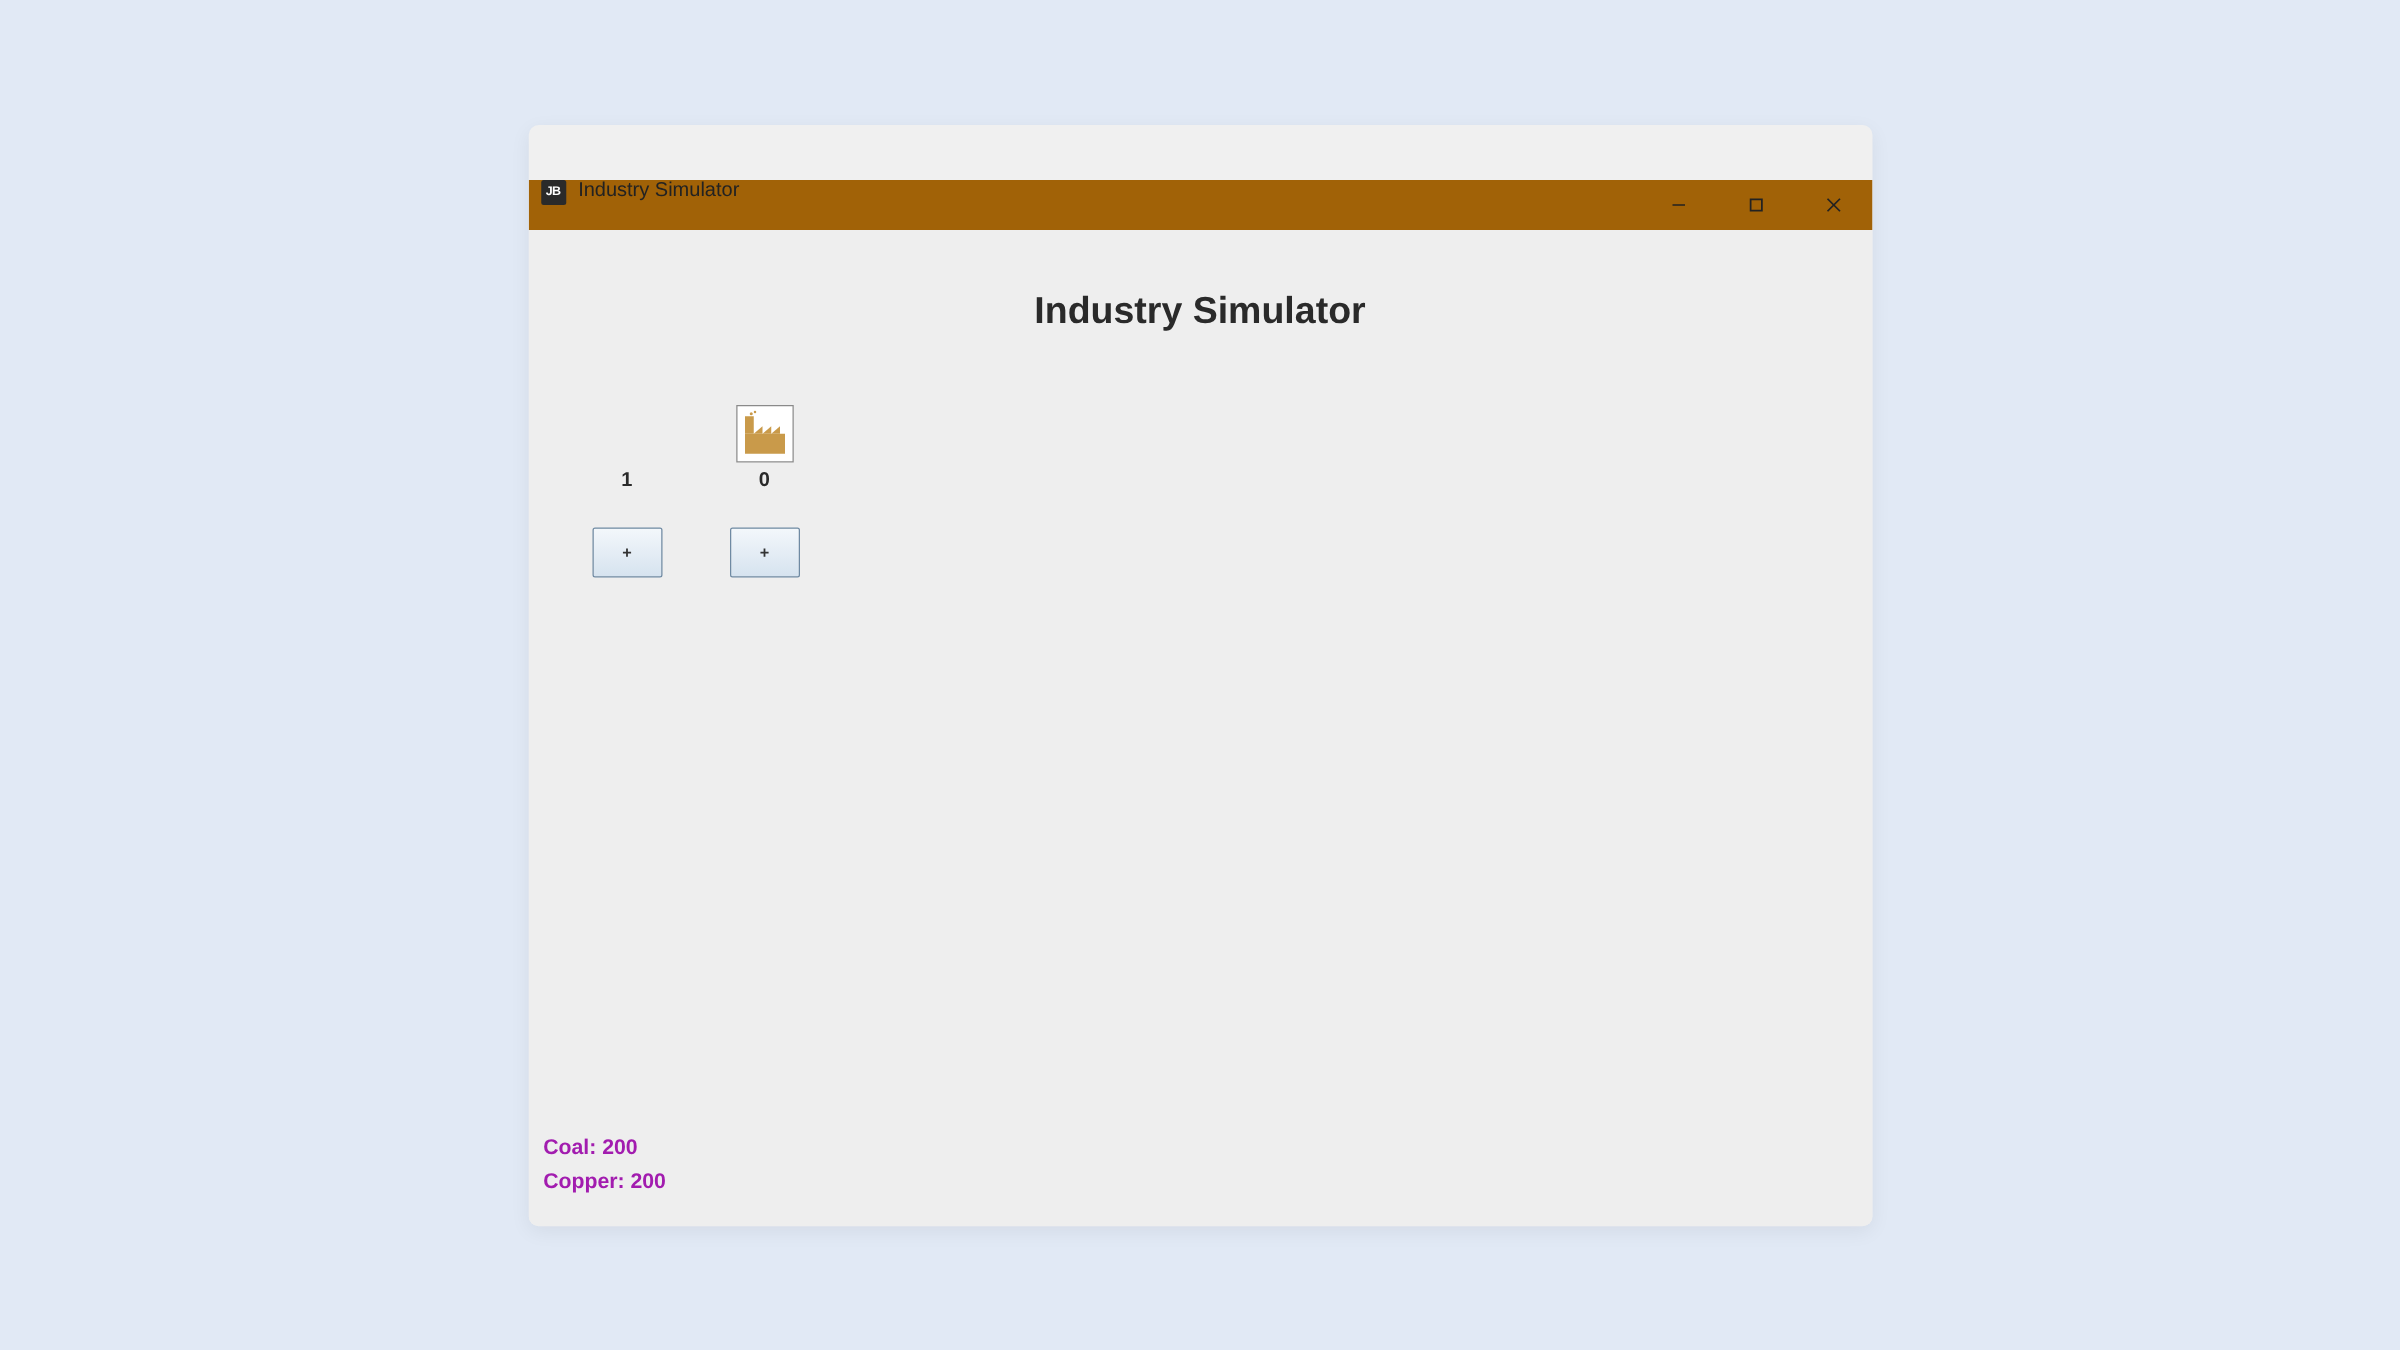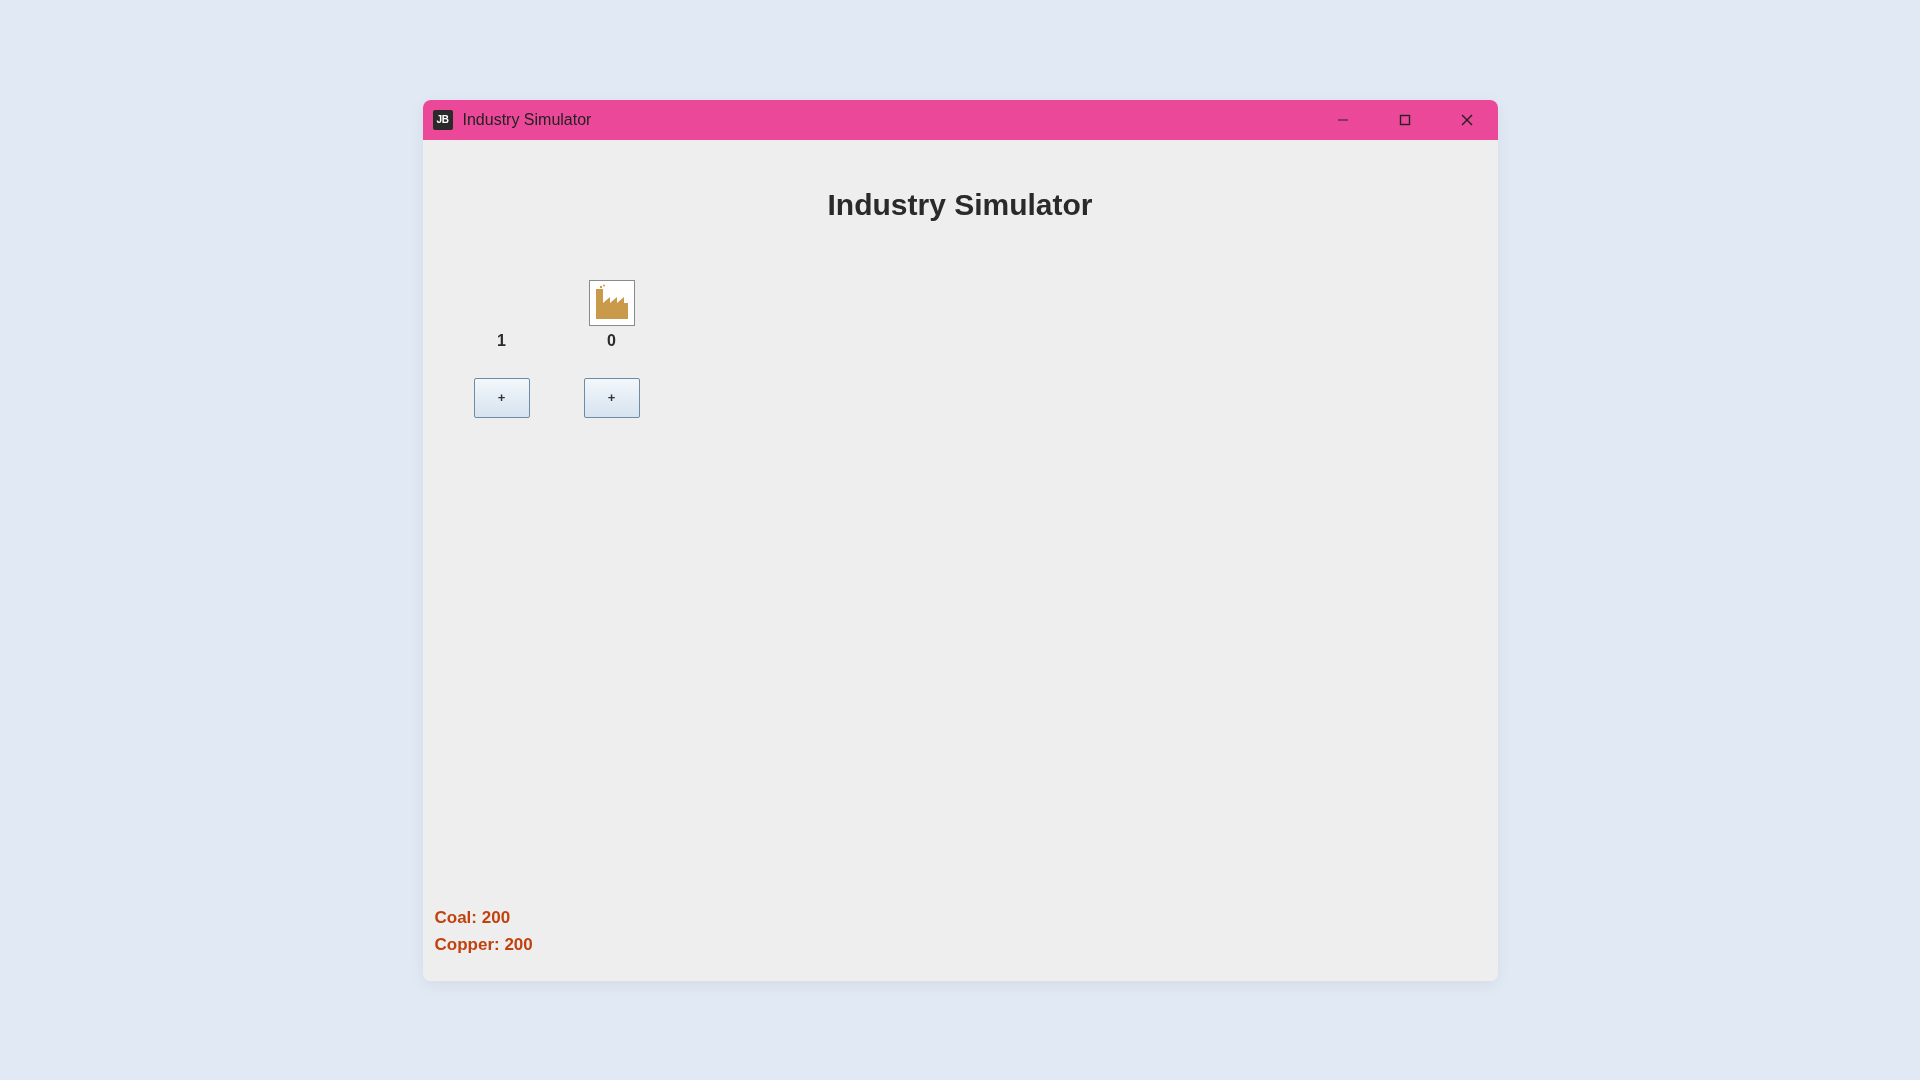--- a/index.html
+++ b/index.html
@@ -18,24 +18,25 @@
       height: 881px;
       background: #f0f0f0;
       border-radius: 8px;
       box-shadow: 0 4px 16px rgba(0,0,0,0.06);
       display: flex;
       flex-direction: column;
       overflow: hidden;
     }
     .titlebar {
       height: 40px;
-      background: #ec4899;
-      display: flex;
-      align-items: center;
+      background: #a16207;
+      display: flex;
+      align-items: flex-start;
       padding-left: 10px;
+      margin-top: 44px;
     }
     .app-icon {
       width: 20px;
       height: 20px;
       background: #2a2a2a;
       color: #fff;
       font-size: 10px;
       font-weight: bold;
       display: flex;
       align-items: center;
@@ -125,21 +126,21 @@
       justify-content: center;
       cursor: pointer;
       border-radius: 2px;
     }
     .resources {
       position: absolute;
       bottom: 22px;
       left: 12px;
       font-size: 17px;
       font-weight: bold;
-      color: #c2410c;
+      color: #a21caf;
       line-height: 1.6;
     }
   </style>
 </head>
 <body>
 
 <div class="window">
   <div class="titlebar">
     <div class="app-icon">JB</div>
     <div class="titlebar-title">Industry Simulator</div>

